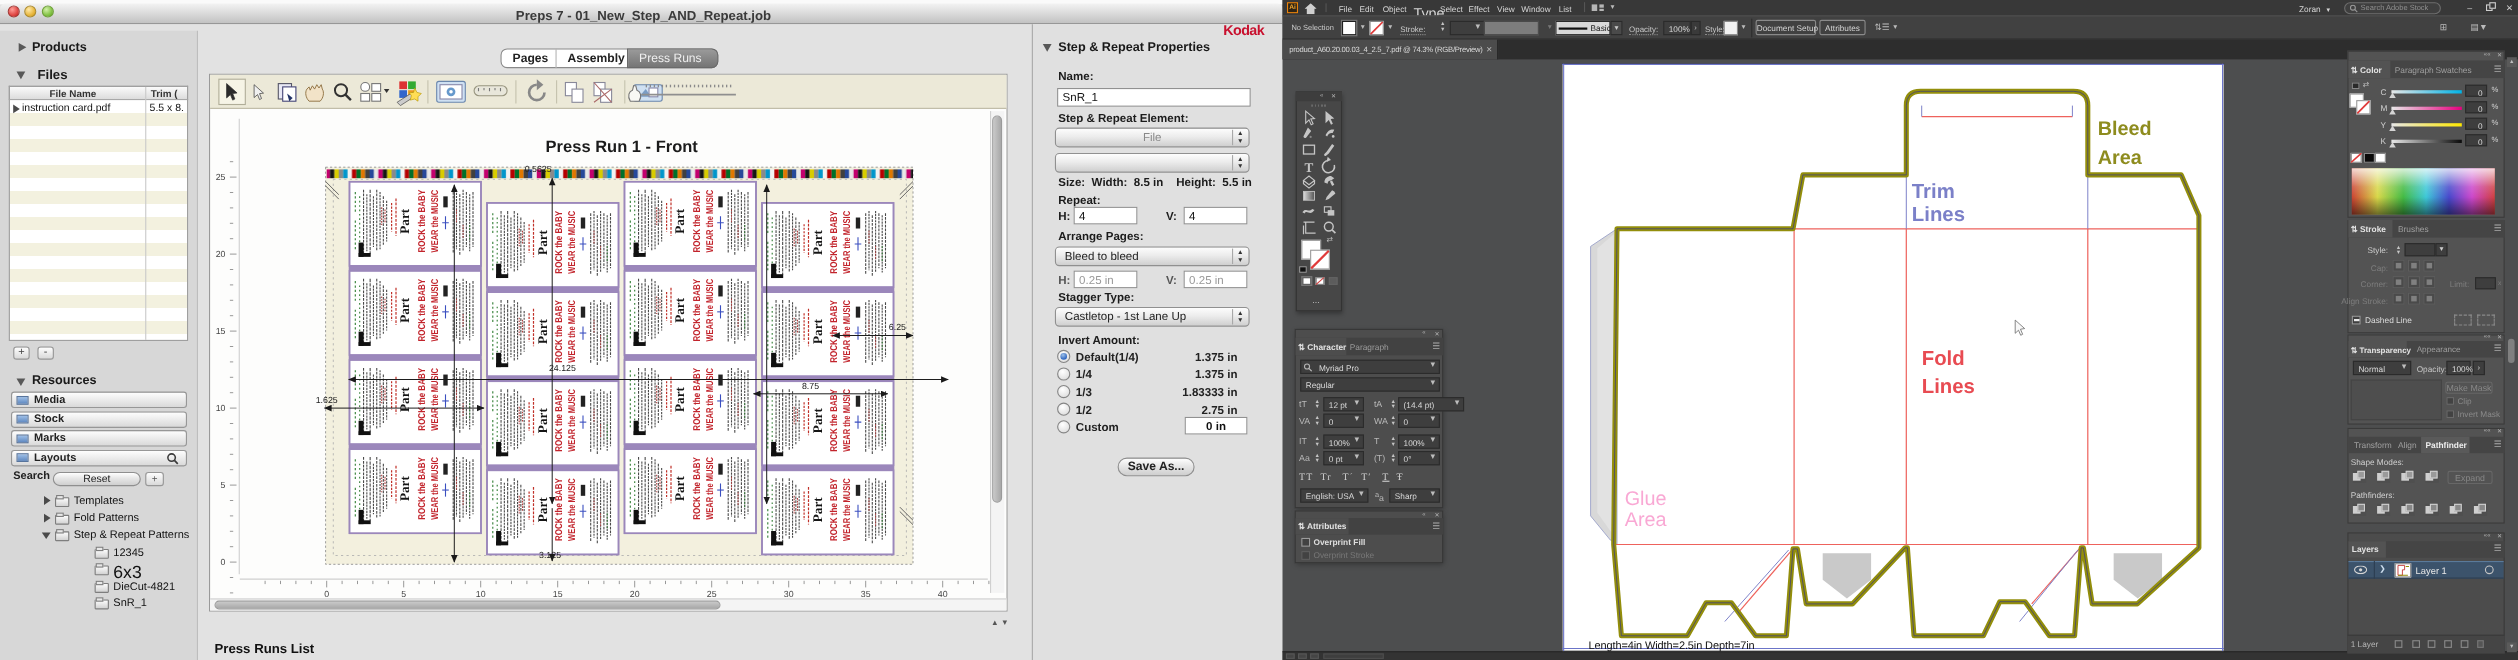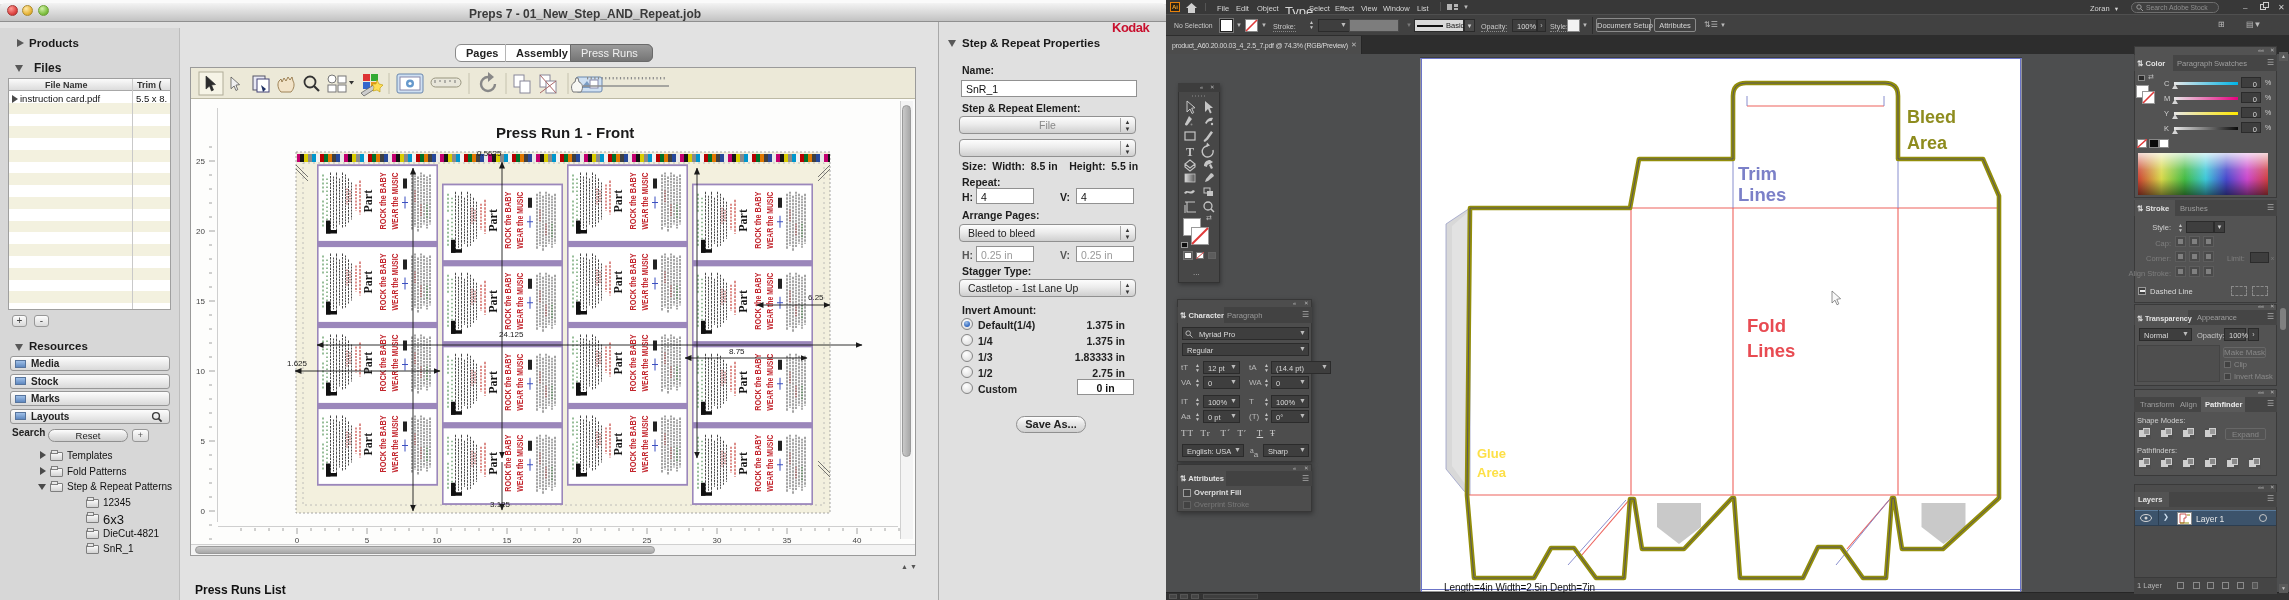--- a/index.html
+++ b/index.html
@@ -73,21 +73,21 @@
 <div class="t" style="left:67px;top:450px;font-size:10px;color:#111">Templates</div>
 <b class="tri" style="left:40px;top:466.5px;border-left:6px solid #4a4a4a;border-top:4px solid transparent;border-bottom:4px solid transparent"></b>
 <b class="fo" style="left:50px;top:467.5px"></b>
 <div class="t" style="left:67px;top:465.5px;font-size:10px;color:#111">Fold Patterns</div>
 <b class="tri" style="left:38px;top:484px;border-top:6px solid #4a4a4a;border-left:4px solid transparent;border-right:4px solid transparent"></b>
 <b class="fo" style="left:50px;top:483px"></b>
 <div class="t" style="left:67px;top:481px;font-size:10px;color:#111">Step &amp; Repeat Patterns</div>
 <b class="fo" style="left:86px;top:498.5px"></b>
 <div class="t" style="left:103px;top:496.5px;font-size:10px;color:#111">12345</div>
 <b class="fo" style="left:86px;top:514px"></b>
-<div class="t" style="left:103px;top:512px;font-size:13px;color:#111">6x3</div>
+<div class="t" style="left:103px;top:512px;font-size:16px;color:#111">6x3</div>
 <b class="fo" style="left:86px;top:529.5px"></b>
 <div class="t" style="left:103px;top:527.5px;font-size:10px;color:#111">DieCut-4821</div>
 <b class="fo" style="left:86px;top:545px"></b>
 <div class="t" style="left:103px;top:543px;font-size:10px;color:#111">SnR_1</div>
 <div class="t" style="left:195px;top:583px;font-size:12px;font-weight:bold;color:#111">Press Runs List</div>
 <div class="a" style="left:455px;top:44px;width:198px;height:18px;background:#fff;border:1px solid #8a8a8a;border-radius:6px"></div>
 <div class="a" style="left:505px;top:44px;width:1px;height:18px;background:#b5b5b5"></div>
 <div class="a" style="left:570px;top:44px;width:83px;height:18px;background:linear-gradient(#9a9a9a,#757575);border:1px solid #6a6a6a;border-radius:0 6px 6px 0"></div>
 <div class="t" style="left:466px;top:47px;font-size:11px;font-weight:bold;color:#222">Pages</div>
 <div class="t" style="left:516px;top:47px;font-size:11px;font-weight:bold;color:#222">Assembly</div>
@@ -552,21 +552,21 @@
       <line x1="1568" y1="565" x2="1626" y2="500"></line>
       <line x1="1836" y1="565" x2="1889" y2="500"></line>
     </g>
     <path d="M1470,208 H1630 L1639,159 H1733 V96 Q1733,83 1746,83 H1885 Q1898,83 1898,96 V159 H1983 L1999,196 V498 L1943,549 L1902,549 L1894,498 L1892,498 L1886,578 L1863,578 L1841,547 L1818,547 L1803,578 L1740,578 L1734,498 L1732,498 L1684,549 L1642,549 L1634,499 L1630,499 L1624,578 L1596,578 L1574,548 L1551,548 L1534,578 L1474,578 L1467,495 Z" fill="none" stroke="#938e0b" stroke-width="4.6" stroke-linejoin="round"></path>
     <path d="M1470,208 H1630 L1639,159 H1733 V96 Q1733,83 1746,83 H1885 Q1898,83 1898,96 V159 H1983 L1999,196 V498 L1943,549 L1902,549 L1894,498 L1892,498 L1886,578 L1863,578 L1841,547 L1818,547 L1803,578 L1740,578 L1734,498 L1732,498 L1684,549 L1642,549 L1634,499 L1630,499 L1624,578 L1596,578 L1574,548 L1551,548 L1534,578 L1474,578 L1467,495 Z" fill="none" stroke="#3c3c80" stroke-width="0.8" opacity="0.85"></path>
     <path d="M1832,291 l0,12 l3,-2.8 l2,4.6 l1.8,-0.9 l-2,-4.6 l3.8,-0.6 Z" fill="#f8f8f8" stroke="#666" stroke-width="0.7"></path>
   </svg>
 <div class="t" style="left:1907px;top:104px;font-size:18px;font-weight:bold;color:#8e8c1e;line-height:26px">Bleed<br>Area</div>
 <div class="t" style="left:1738px;top:163px;font-size:18.5px;font-weight:bold;color:#7b80c8;line-height:21px">Trim<br>Lines</div>
 <div class="t" style="left:1747px;top:313px;font-size:18.5px;font-weight:bold;color:#e84b52;line-height:25px">Fold<br>Lines</div>
-<div class="t" style="left:1477px;top:444px;font-size:13px;font-weight:bold;color:#fde047;line-height:19px">Glue<br>Area</div>
+<div class="t" style="left:1477px;top:444px;font-size:18px;font-weight:normal;color:#f9a8d4;line-height:19px">Glue<br>Area</div>
 <div class="t" style="left:1444px;top:582px;font-size:10px;color:#111;letter-spacing:-0.1px">Length=4in Width=2.5in Depth=7in</div>
 <div class="a" style="left:1178px;top:83px;width:42px;height:200px;background:#474747;border:1px solid #333;box-shadow:1px 2px 4px rgba(0,0,0,0.3)"></div>
 <div class="a" style="left:1178px;top:83px;width:42px;height:9px;background:#3d3d3d"></div>
 <div class="t" style="left:1200px;top:84px;font-size:5.5px;color:#b5b5b5">«</div>
 <div class="t" style="left:1210px;top:84px;font-size:5.5px;color:#b5b5b5">✕</div>
 <div class="a" style="left:1192px;top:94.5px;width:14px;height:2px;background:repeating-linear-gradient(90deg,#6a6a6a 0 1.5px,transparent 1.5px 3px)"></div>
 <svg class="a" style="left:1178px;top:96px" width="42" height="122" viewBox="0 0 42 122">
     <g fill="#c5c5c5" stroke="none">
       <path d="M9,5 L9,16 L12,13 L14,17.5 L15.7,16.6 L13.7,12.2 L17,11.8 Z" fill="none" stroke="#c5c5c5" stroke-width="1"></path>
       <path d="M27,5 L27,16 L30,13 L32,17.5 L33.7,16.6 L31.7,12.2 L35,11.8 Z"></path>

